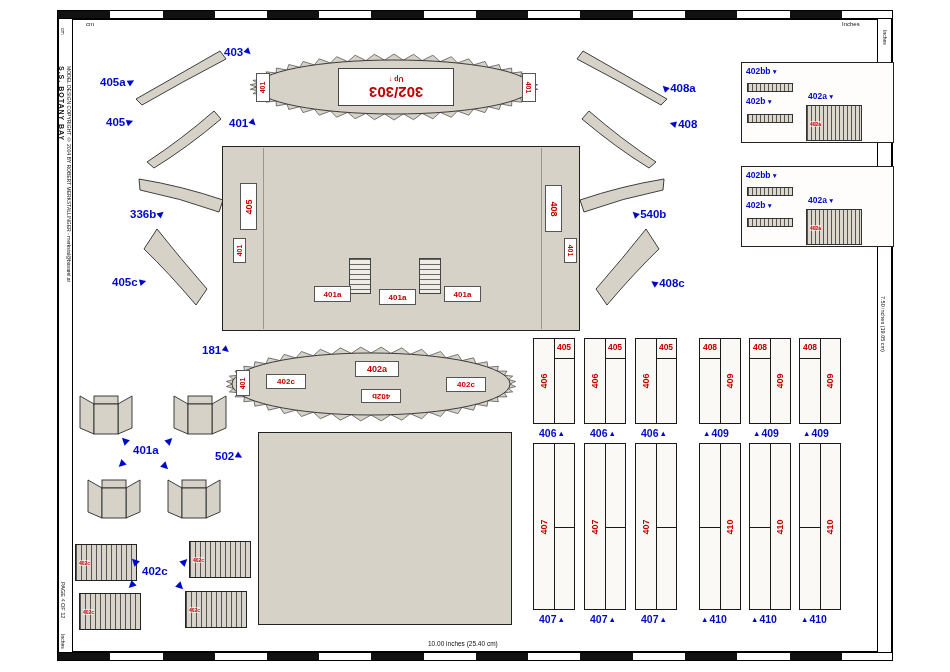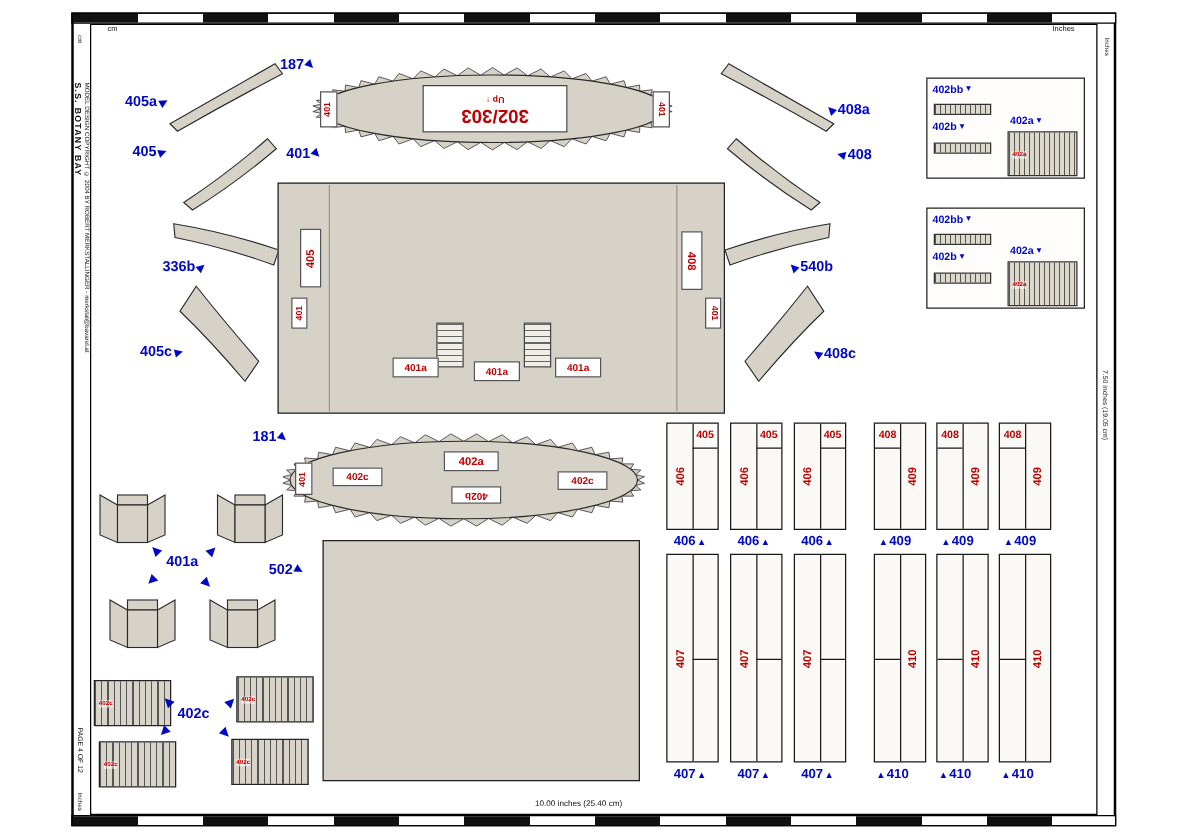--- a/index.html
+++ b/index.html
@@ -36,21 +36,21 @@
   .su{position:absolute;width:42px;background:#faf9f5;border:1px solid #1a1a1a}
   .su-mid{position:absolute;left:50%;top:0;bottom:0;width:0;border-left:1px solid #1a1a1a}
   .su-cap-r{position:absolute;right:0;top:19px;width:50%;height:0;border-top:1px solid #1a1a1a}
   .su-cap-l{position:absolute;left:0;top:19px;width:50%;height:0;border-top:1px solid #1a1a1a}
   .su-tick-r{position:absolute;right:0;top:50%;width:50%;height:0;border-top:1px solid #1a1a1a}
   .su-tick-l{position:absolute;left:0;top:50%;width:50%;height:0;border-top:1px solid #1a1a1a}
   .su-top{position:absolute;top:3px;width:50%;text-align:center;font-size:8.5px;font-weight:bold;color:#c00000}
   .su-top.r{right:0}.su-top.l{left:0}
   .su-rot{position:absolute;top:50%;font-size:9px;font-weight:bold;color:#c00000;transform:translate(-50%,-50%) rotate(-90deg)}
   .su-rot.l{left:25%}.su-rot.r{left:75%}
-  .kitbox{position:absolute;width:127px;height:81px;border:1px solid #222;background:#fefdfb}
+  .kitbox{position:absolute;width:153px;height:81px;border:1px solid #222;background:#fefdfb}
   .klabel{position:absolute;display:flex;gap:1px;align-items:center;font-size:8.5px;font-weight:bold;color:#0008c8;white-space:nowrap}
   .klabel .a{font-size:6.5px}
   .kstrip{position:absolute;width:46px;height:9px;border:1px solid #333;background:repeating-linear-gradient(90deg,#555 0 1px,#ddd8cc 1px 4px)}
   .kgrate{position:absolute;width:56px;height:36px;border:1px solid #333;background:repeating-linear-gradient(90deg,#555 0 1px,#ddd8cc 1px 4px)}
   .grating{position:absolute;width:62px;height:37px;border:1px solid #222;background:repeating-linear-gradient(90deg,#555 0 1px,#d9d4c9 1px 5px)}
   .gt{position:absolute;left:3px;top:15px;font-size:5px;font-weight:bold;color:#c00000;background:rgba(255,255,255,.55)}
 </style>
 </head>
 <body>
 
@@ -332,21 +332,21 @@
 <div class="cap" style="left:751px;top:613px">
     <span class="a">▲</span>
     <span>410</span>
   </div>
 <div class="cap" style="left:801px;top:613px">
     <span class="a">▲</span>
     <span>410</span>
   </div>
 
 <div class="callout" style="left:224px;top:46px">
-    <span>187</span>
+    <span>403</span>
     <span class="arr" style="transform:rotate(45deg)">▶</span>
   </div>
 <div class="callout" style="left:100px;top:76px">
     <span>405a</span>
     <span class="arr" style="transform:rotate(-30deg)">▶</span>
   </div>
 <div class="callout" style="left:106px;top:116px">
     <span>405</span>
     <span class="arr" style="transform:rotate(-20deg)">▶</span>
   </div>

